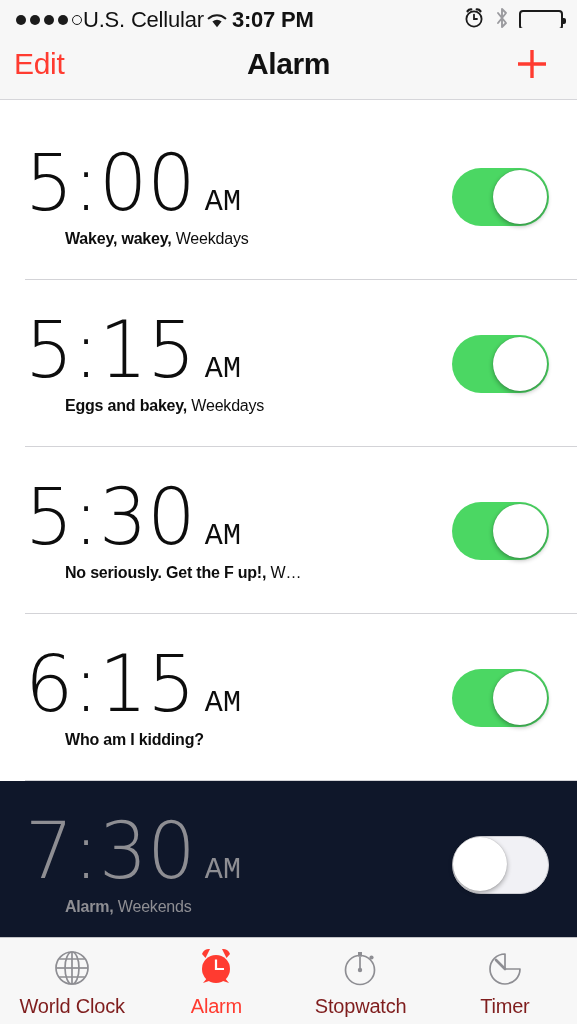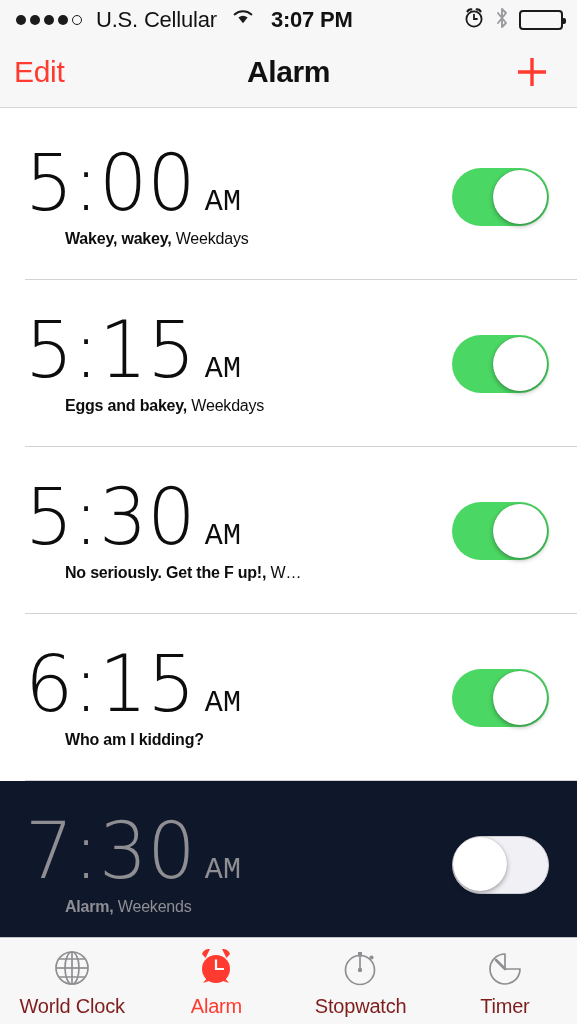--- a/index.html
+++ b/index.html
@@ -26,21 +26,22 @@
     width: 577px;
     height: 40px;
     background: #f7f7f7;
     display: flex;
     align-items: center;
     box-sizing: border-box;
     padding: 0 14px 0 16px;
   }
   .sb-left {
     display: flex;
-    gap: 14px;
+    align-items: center;
+    gap: 1px;
   }
   .dots { display: flex; align-items: center; gap: 4px; }
   .dot {
     width: 10px; height: 10px;
     border-radius: 50%;
     background: #1b1b1b;
   }
   .dot.empty {
     background: transparent;
     border: 1.6px solid #1b1b1b;
@@ -84,21 +85,21 @@
   }
   .batt-fill {
     height: 100%;
     background: #1b1b1b;
     border-radius: 1px;
   }
 
   
   .navbar {
     position: absolute;
-    top: 36px; left: 0;
+    top: 28px; left: 0;
     width: 577px;
     height: 72px;
     background: #f7f7f7;
     border-bottom: 1px solid #d6d6da;
     box-sizing: border-box;
     display: flex;
     align-items: center;
   }
   .nav-edit {
     position: absolute;

